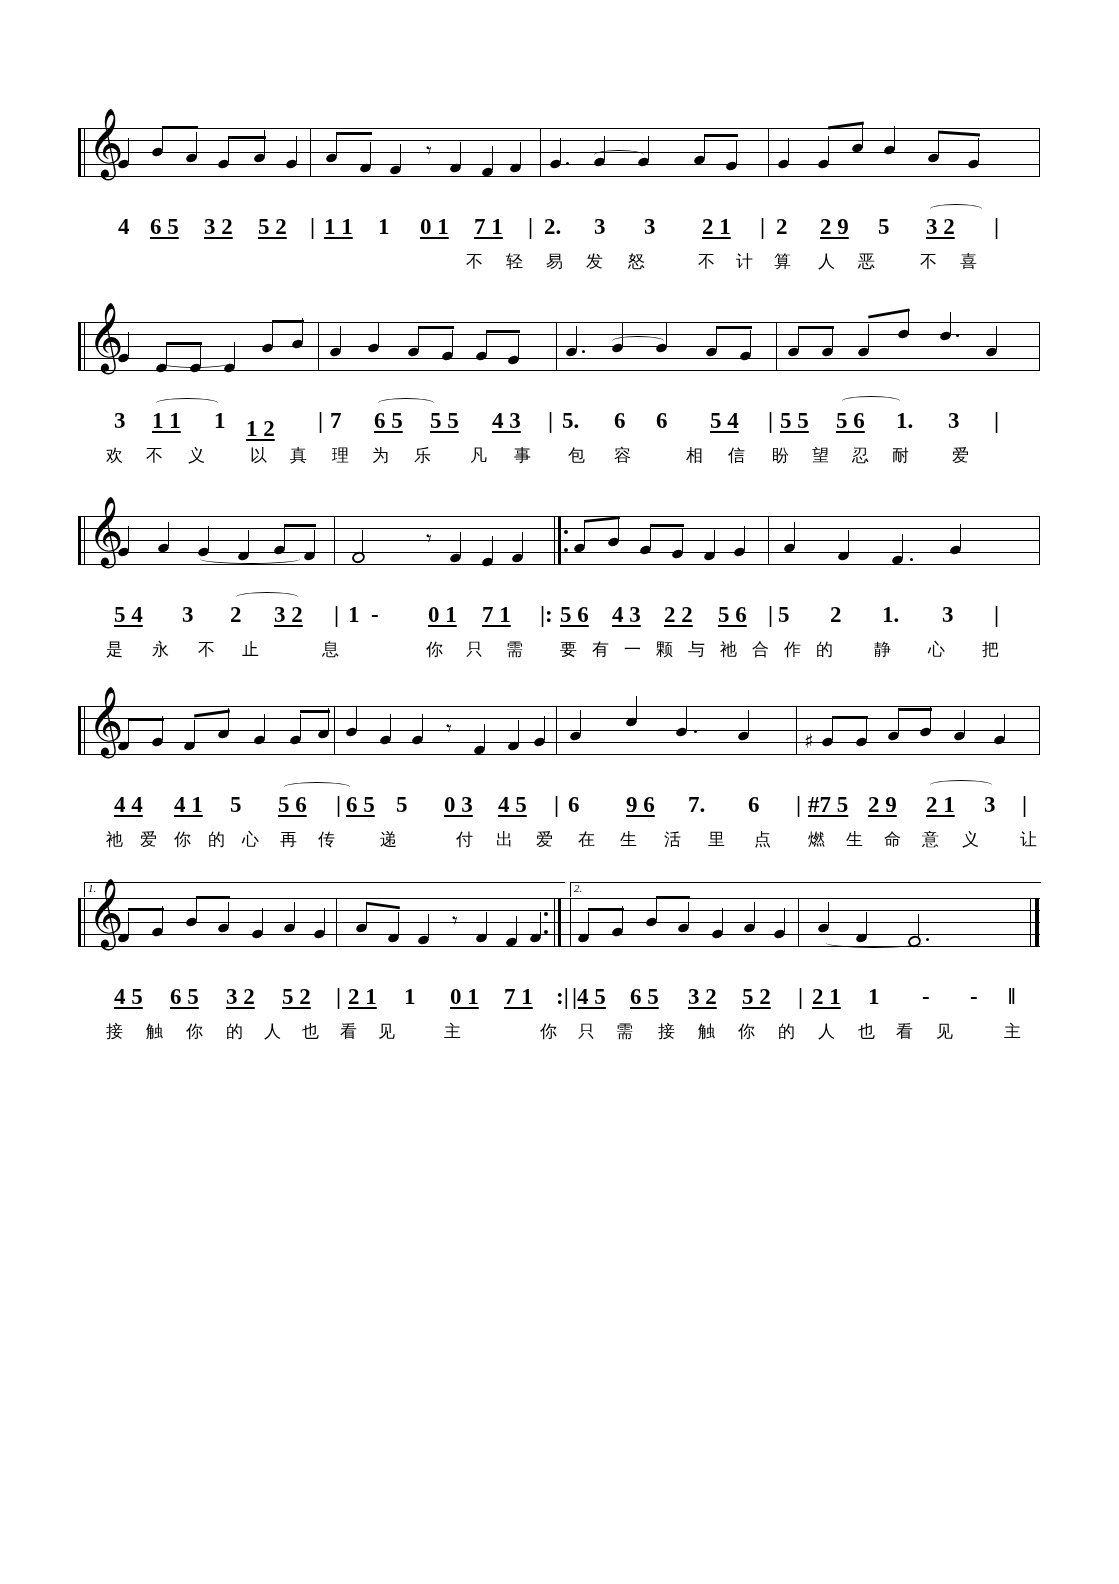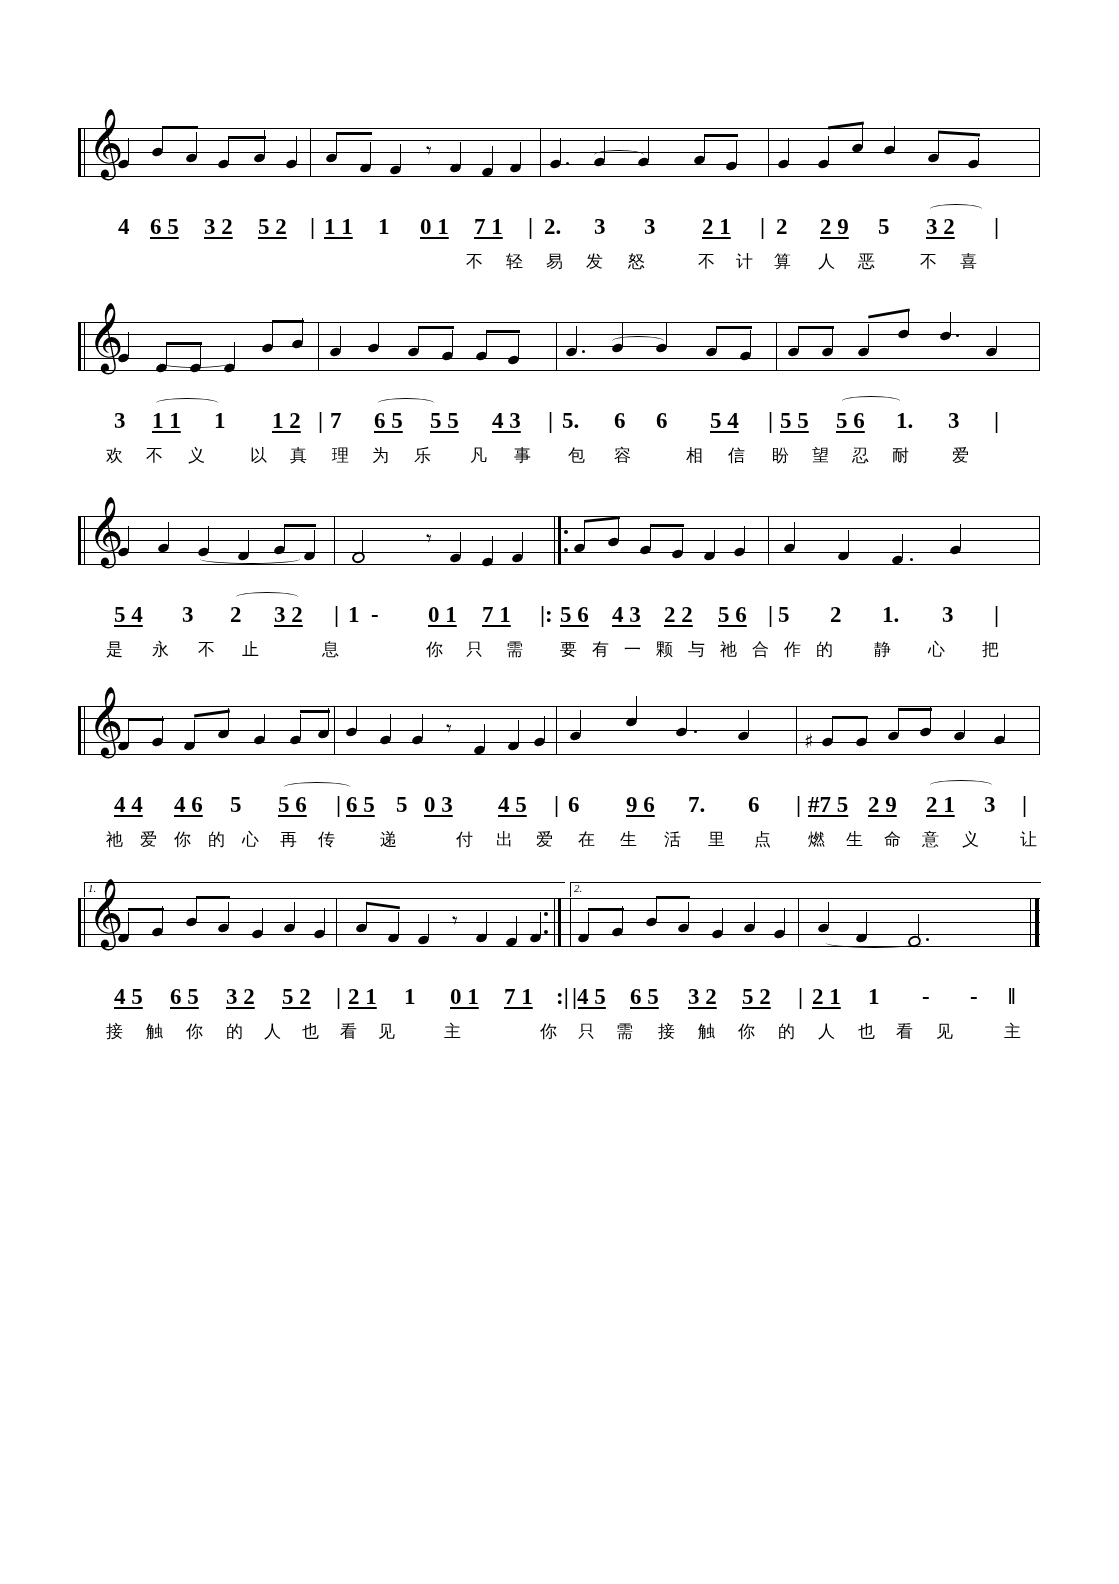--- a/index.html
+++ b/index.html
@@ -396,21 +396,21 @@
         <div class="stem" style="left:872px; top:-10px; height:24px;"></div>
       <div class="dot" style="left:878px; top:12px;"></div>
       <div class="notehead" style="left:908px; top:26px;"></div>
         <div class="stem" style="left:918px; top:4px; height:24px;"></div>
     </div>
 
     <div class="jianpu" style="top:86px;">
       <span class="jp" style="left:36px;">3</span>
       <span class="jp u1" style="left:74px;">1 1</span>
       <span class="jp" style="left:136px;">1</span>
-      <span class="jp u1" style="left:194px;">1 2</span>
+      <span class="jp u1" style="left:168px;margin-top:8px;">1 2</span>
       <span class="jp" style="left:240px;">|</span>
       <span class="jp" style="left:252px;">7</span>
       <span class="jp u1" style="left:296px;">6 5</span>
       <span class="jp u1" style="left:352px;">5 5</span>
       <span class="jp u1" style="left:414px;">4 3</span>
       <span class="jp" style="left:470px;">|</span>
       <span class="jp" style="left:484px;">5.</span>
       <span class="jp" style="left:536px;">6</span>
       <span class="jp" style="left:578px;">6</span>
       <span class="jp u1" style="left:632px;">5 4</span>
@@ -641,27 +641,27 @@
         <div class="stem" style="left:852px; top:0px; height:24px;"></div>
       <div class="beam" style="left:820px; top:2px; width:34px;"></div>
       <div class="notehead" style="left:876px; top:26px;"></div>
         <div class="stem" style="left:886px; top:4px; height:24px;"></div>
       <div class="notehead" style="left:916px; top:30px;"></div>
         <div class="stem" style="left:926px; top:8px; height:24px;"></div>
     </div>
 
     <div class="jianpu" style="top:86px;">
       <span class="jp u1" style="left:36px;">4 4</span>
-      <span class="jp u1" style="left:96px;">4 6</span>
+      <span class="jp u1" style="left:96px;">4 1</span>
       <span class="jp" style="left:152px;">5</span>
       <span class="jp u1" style="left:200px;">5 6</span>
       <span class="jp" style="left:258px;">|</span>
       <span class="jp u1" style="left:268px;">6 5</span>
       <span class="jp" style="left:318px;">5</span>
-      <span class="jp u1" style="left:346px;">0 3</span>
+      <span class="jp u1" style="left:366px;">0 3</span>
       <span class="jp u1" style="left:420px;">4 5</span>
       <span class="jp" style="left:476px;">|</span>
       <span class="jp" style="left:490px;">6</span>
       <span class="jp u1" style="left:548px;">9 6</span>
       <span class="jp" style="left:610px;">7.</span>
       <span class="jp" style="left:670px;">6</span>
       <span class="jp" style="left:718px;">|</span>
       <span class="jp u1" style="left:730px;">#7 5</span>
       <span class="jp u1" style="left:790px;">2 9</span>
       <span class="jp u1" style="left:848px;">2 1</span>

